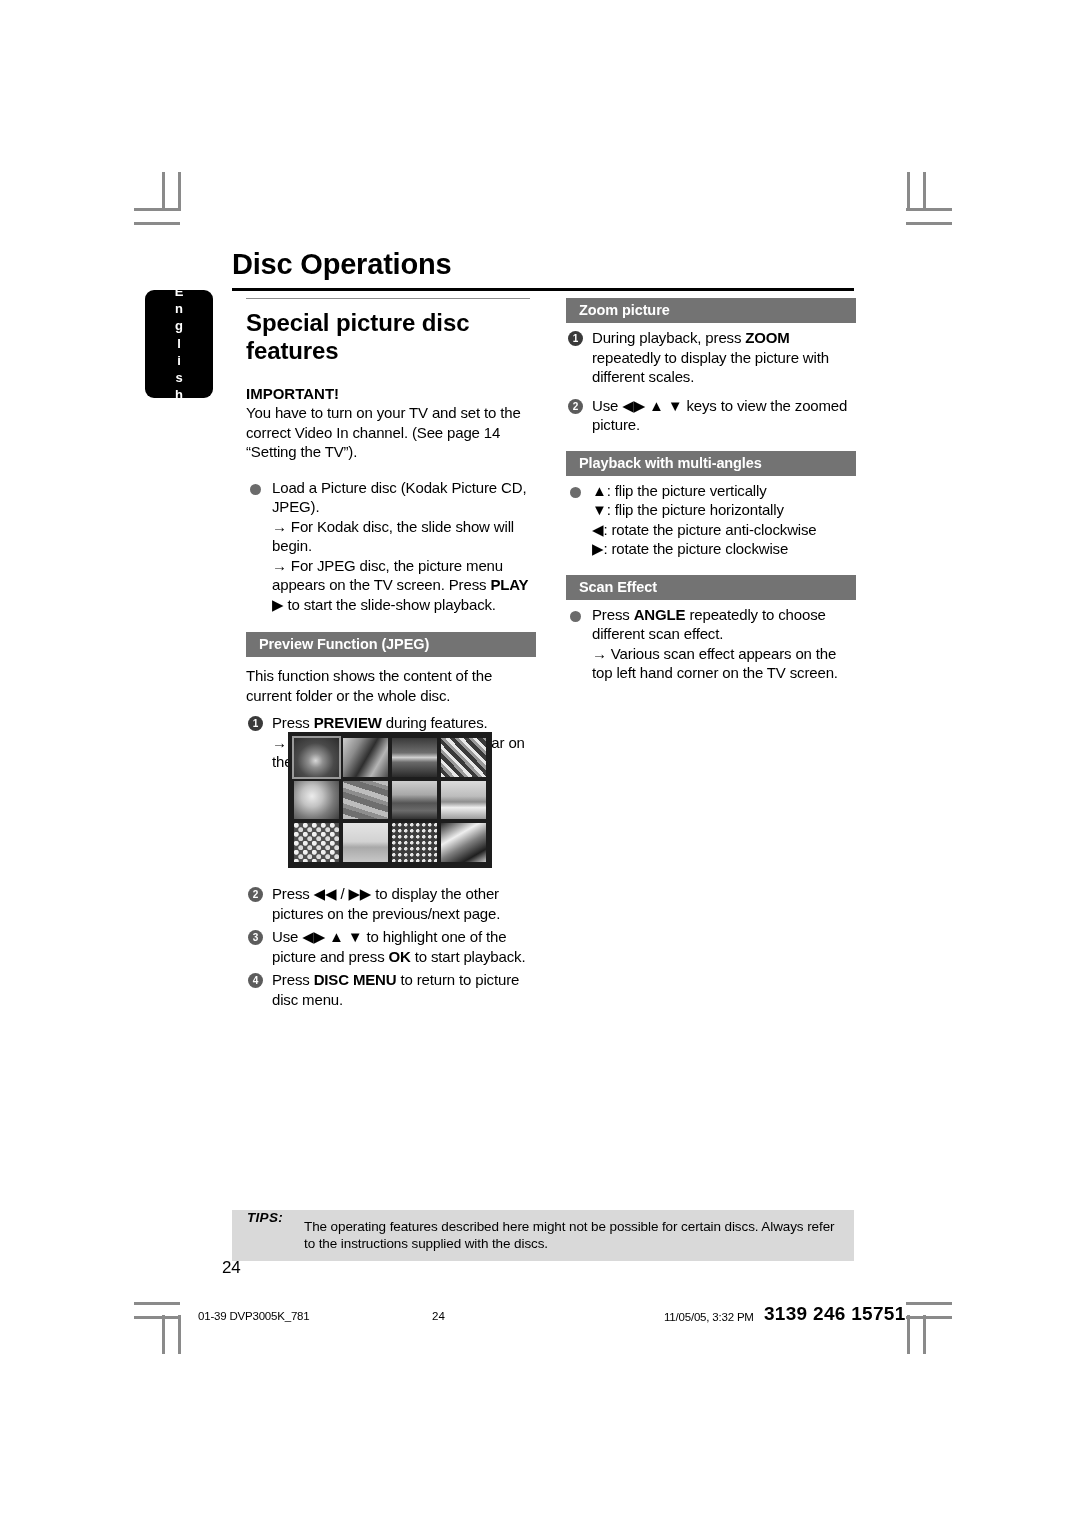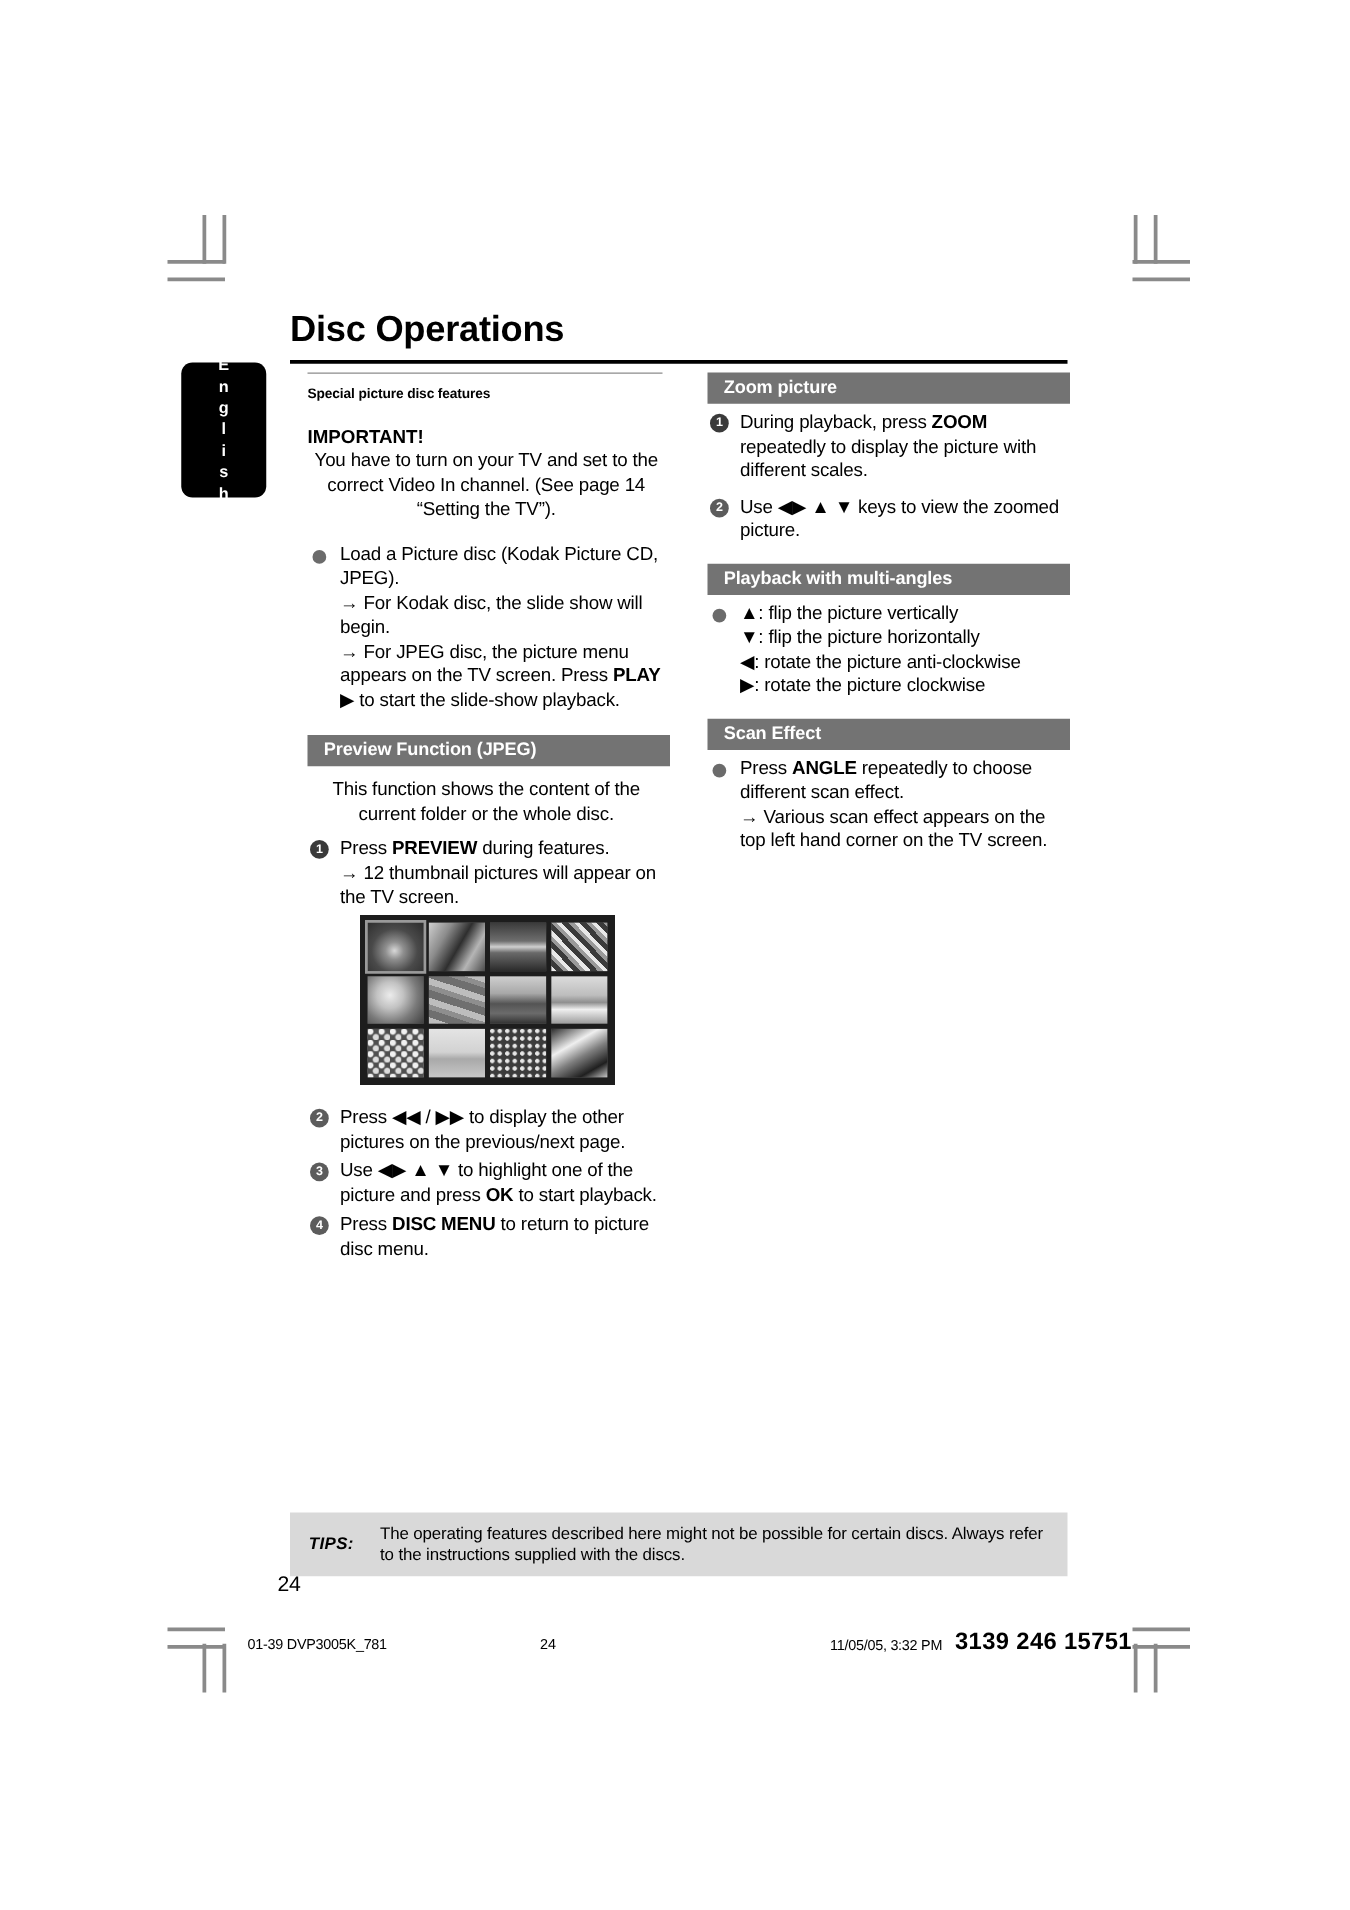--- a/index.html
+++ b/index.html
@@ -75,37 +75,36 @@
 
   .thin-rule {
     width: 284px;
     height: 1px;
     background: #8c8c8c;
     margin: 0 0 10px 0;
   }
 
   h2.section-title {
     margin: 0 0 20px 0;
-    font-size: 11px;
+    font-size: 24px;
     font-weight: bold;
     letter-spacing: -0.1px;
   }
 
   .important-head {
     font-size: 15px;
     font-weight: bold;
     margin: 0 0 1px 0;
   }
 
   p.body, .body {
     font-size: 15px;
     line-height: 19.5px;
     margin: 0;
     letter-spacing: -0.15px;
-    text-align: center;
   }
 
   
   .bar {
     background: #737373;
     color: #fff;
     font-size: 14.5px;
     font-weight: bold;
     padding: 4px 0 5px 13px;
     letter-spacing: -0.1px;
@@ -181,21 +180,21 @@
     position: absolute;
     left: 232px;
     top: 1210px;
     width: 622px;
     background: #d9d9d9;
     padding: 8px 0 9px 0;
   }
   .tips-label {
     position: absolute;
     left: 15px;
-    top: 17px;
+    top: 0;
     font-size: 13.5px;
     font-weight: bold;
     font-style: italic;
     letter-spacing: 0.3px;
   }
   .tips-text {
     margin-left: 72px;
     margin-right: 8px;
     font-size: 13.5px;
     line-height: 17px;

